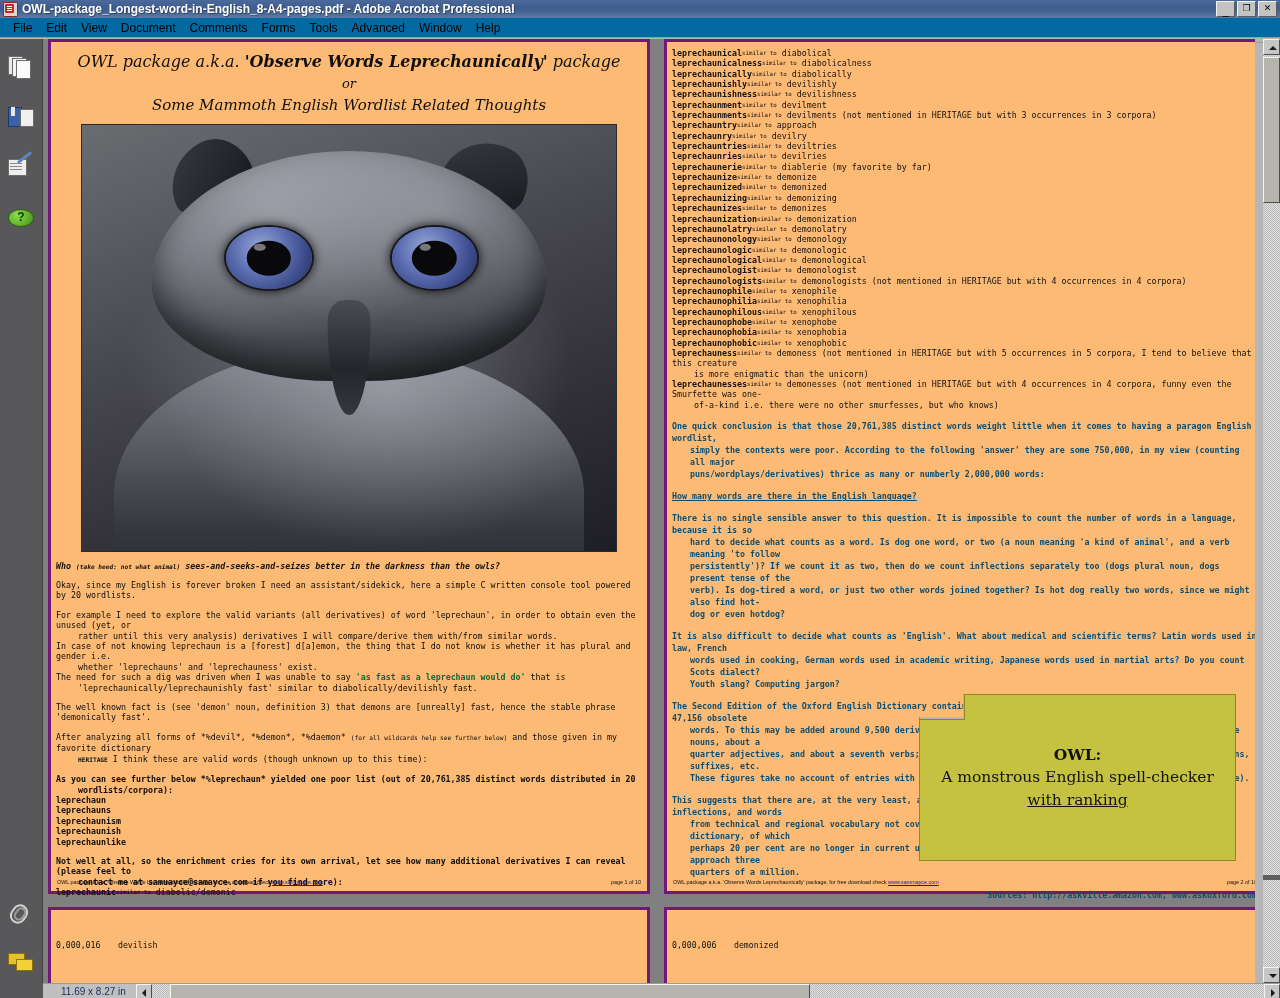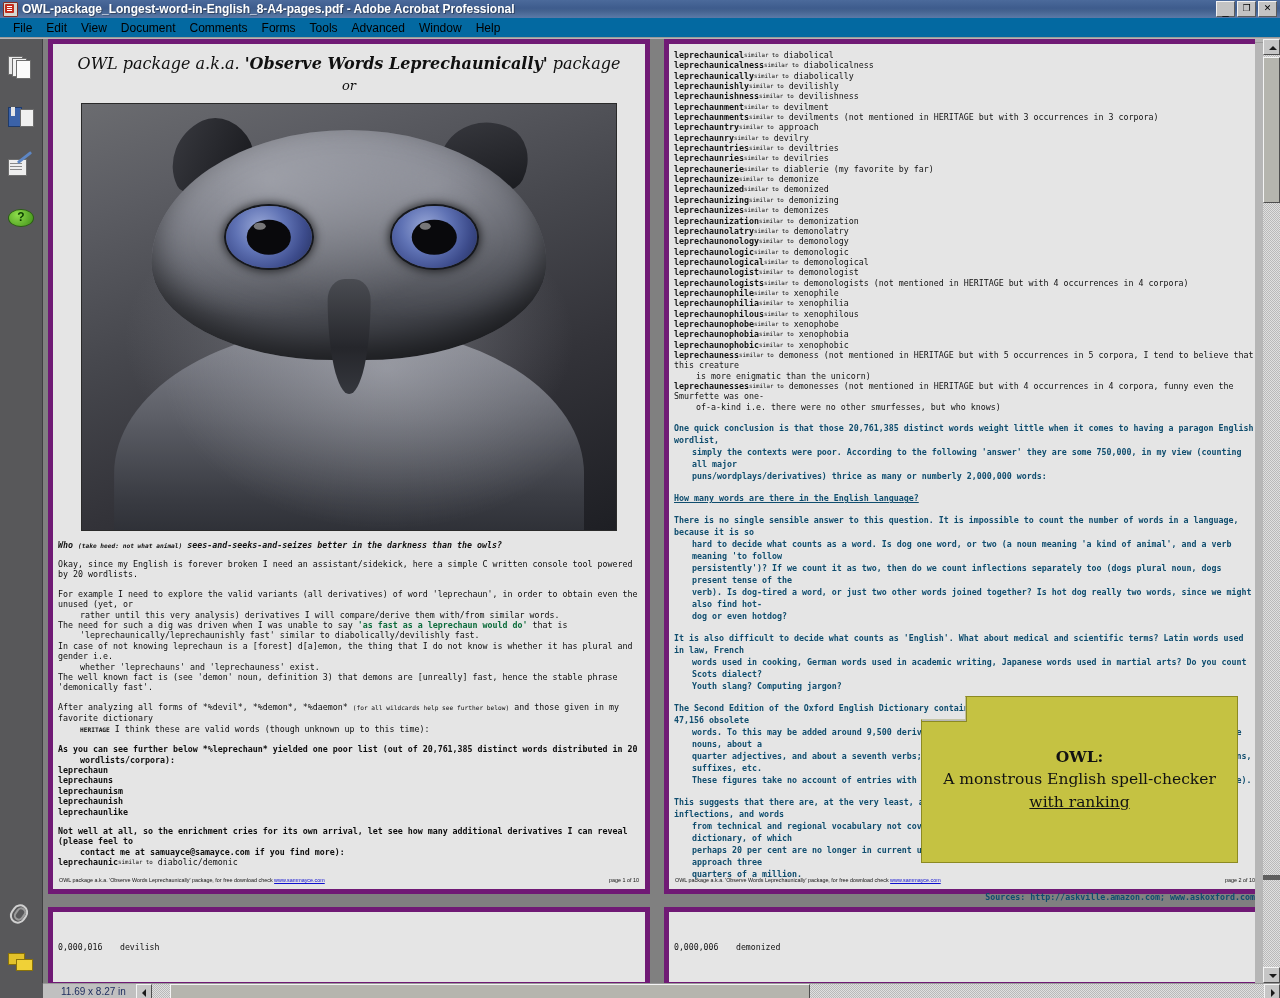--- a/index.html
+++ b/index.html
@@ -109,21 +109,21 @@
   .ic-comment i:nth-child(1){left:0;top:2px;width:15px;height:10px;}
   .ic-comment i:nth-child(2){left:8px;top:8px;width:15px;height:10px;background:#f0d137;}
 
   
   .docarea{
     position:absolute;left:43px;top:39px;width:1212px;height:944px;
     background:#808080;overflow:hidden;
   }
 
   .page{
-    position:absolute;background:#e5e5e5;border:5px solid #701a75;box-sizing:border-box;
+    position:absolute;background:#fdba74;border:3px solid #701a75;box-sizing:border-box;
   }
   .page-1{left:5px;top:0px;width:602px;height:855px;}
   .page-2{left:621px;top:0px;width:602px;height:855px;}
   .page-3{left:5px;top:868px;width:602px;height:80px;}
   .page-4{left:621px;top:868px;width:602px;height:80px;}
 
   
   .title-blk{text-align:center;padding-top:10px;}
   .t-line1,.t-line2,.t-line3{
     font-family:"DejaVu Serif",serif;color:#101010;font-style:italic;
@@ -401,20 +401,21 @@
         </div>
     </div>
   </div>
 
   <div class="docarea">
 
     <div class="page page-1">
       <div class="title-blk">
         <div class="t-line1"><span>OWL package a.k.a. </span><b>'Observe Words Leprechaunically'</b><span> package</span></div>
         <div class="t-line2">or</div>
+        <div class="t-line3">Some Mammoth English Wordlist Related Thoughts</div>
       </div>
 
       <div class="owl-wrap">
         <div class="owl-bg"></div>
         <div class="owl-body"></div>
         <div class="tuft l"></div>
         <div class="tuft r"></div>
         <div class="owl-head"></div>
         <div class="eye l">
             <div class="pupil"></div>
@@ -423,23 +424,23 @@
             <div class="pupil"></div>
           </div>
         <div class="beak"></div>
       </div>
 
       <div class="cap-q"><span>Who </span><span class="tiny">(take heed: not what animal)</span><span> sees-and-seeks-and-seizes better in the darkness than the owls?</span></div>
 
       <div class="p1-body">
         <p>Okay, since my English is forever broken I need an assistant/sidekick, here a simple C written console tool powered by 20 wordlists.</p>
         <p><span>For example I need to explore the valid variants (all derivatives) of word 'leprechaun', in order to obtain even the unused (yet, or</span><span class="ind">rather until this very analysis) derivatives I will compare/derive them with/from similar words.</span></p>
+        <p style="margin-top:0"><span>In case of not knowing leprechaun is a [forest] d[a]emon, the thing that I do not know is whether it has plural and gender i.e.</span><span class="ind">whether 'leprechauns' and 'leprechauness' exist.</span></p>
         <p style="margin-top:0"><span>The need for such a dig was driven when I was unable to say </span><span class="grn">'as fast as a leprechaun would do'</span><span> that is</span><span class="ind">'leprechaunically/leprechaunishly fast' similar to diabolically/devilishly fast.</span></p>
-        <p style="margin-top:0"><span>In case of not knowing leprechaun is a [forest] d[a]emon, the thing that I do not know is whether it has plural and gender i.e.</span><span class="ind">whether 'leprechauns' and 'leprechauness' exist.</span></p>
-        <p style="margin-top:0">The well known fact is (see 'demon' noun, definition 3) that demons are [unreally] fast, hence the stable phrase 'demonically fast'.</p>
+        <p style="margin-top:9px">The well known fact is (see 'demon' noun, definition 3) that demons are [unreally] fast, hence the stable phrase 'demonically fast'.</p>
         <p><span>After analyzing all forms of *%devil*, *%demon*, *%daemon* </span><span class="tiny">(for all wildcards help see further below)</span><span> and those given in my favorite dictionary</span><span class="ind"><span class="tiny" style="font-weight:bold">HERITAGE</span><span> I think these are valid words (though unknown up to this time):</span></span></p>
         <p class="hdg u"><span>As you can see further below *%leprechaun* yielded one poor list (out of 20,761,385 distinct words distributed in 20</span><span class="ind">wordlists/corpora):</span></p>
         <div class="wordlist">
           <div>leprechaun</div>
           <div>leprechauns</div>
           <div>leprechaunism</div>
           <div>leprechaunish</div>
           <div>leprechaunlike</div>
         </div>
         <p class="hdg u"><span>Not well at all, so the enrichment cries for its own arrival, let see how many additional derivatives I can reveal (please feel to</span><span class="ind">contact me at samuayce@samayce.com if you find more):</span></p>

